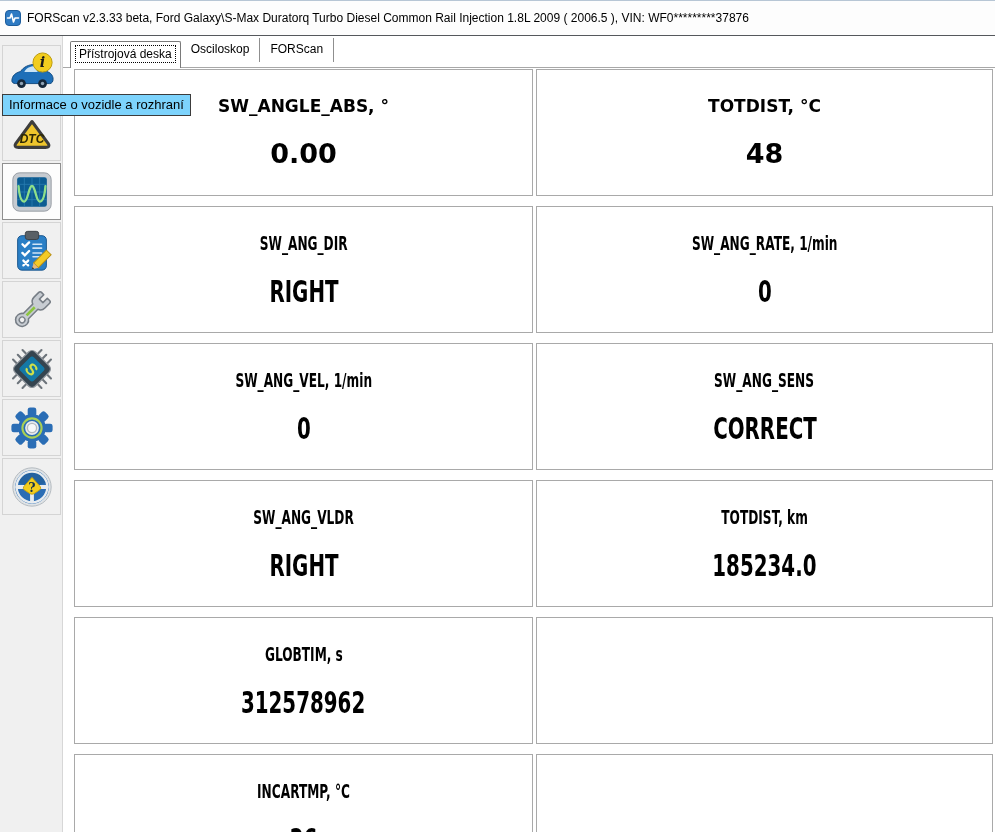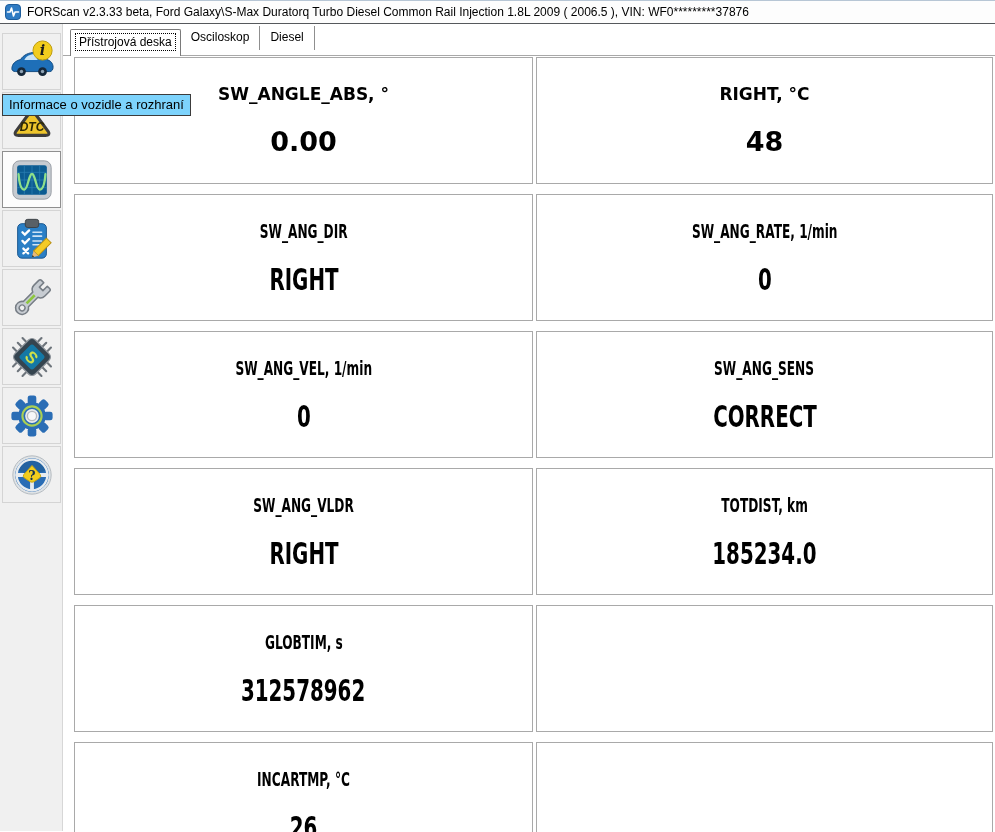--- a/index.html
+++ b/index.html
@@ -1,20 +1,20 @@
 <!DOCTYPE html>
 <html><head>
 <meta charset="utf-8">
 <style>
   * { margin:0; padding:0; box-sizing:border-box; }
   html,body { width:995px; height:832px; overflow:hidden; background:#fff;
               font-family:"Liberation Sans", sans-serif; color:#000; }
 
   
-  .titlebar { height:24px; background:#fdfdfd; border-top:1px solid #b7c6d5;
+  .titlebar { height:36px; background:#fdfdfd; border-top:1px solid #b7c6d5;
               border-bottom:1px solid #55585c; display:flex; align-items:center;
               padding-left:5px; }
   .titlebar .appicon { width:16px; height:16px; margin-right:6px; flex:0 0 auto; }
   .titlebar .title-text { font-size:12px; white-space:nowrap; }
 
   
   .app { display:flex; height:807px; }
 
   
   .sidebar { width:63px; background:#f0f0f0; border-right:1px solid #d7d7d7;
@@ -201,31 +201,31 @@
   <div class="content">
 
     <div class="tabstrip">
       <div class="tab active">
         <span class="tab-focus">Přístrojová deska</span>
       </div>
       <div class="tab plain">
         <span>Osciloskop</span>
       </div>
       <div class="tab plain">
-        <span>Diesel</span>
+        <span>FORScan</span>
       </div>
     </div>
 
     <div class="grid">
       <div class="cell">
         <div class="cell-label">SW_ANGLE_ABS, °</div>
         <div class="cell-value">0.00</div>
       </div>
       <div class="cell">
-        <div class="cell-label">RIGHT, °C</div>
+        <div class="cell-label">TOTDIST, °C</div>
         <div class="cell-value">48</div>
       </div>
       <div class="cell cond">
         <div class="cell-label">SW_ANG_DIR</div>
         <div class="cell-value">RIGHT</div>
       </div>
       <div class="cell cond">
         <div class="cell-label">SW_ANG_RATE, 1/min</div>
         <div class="cell-value">0</div>
       </div>

